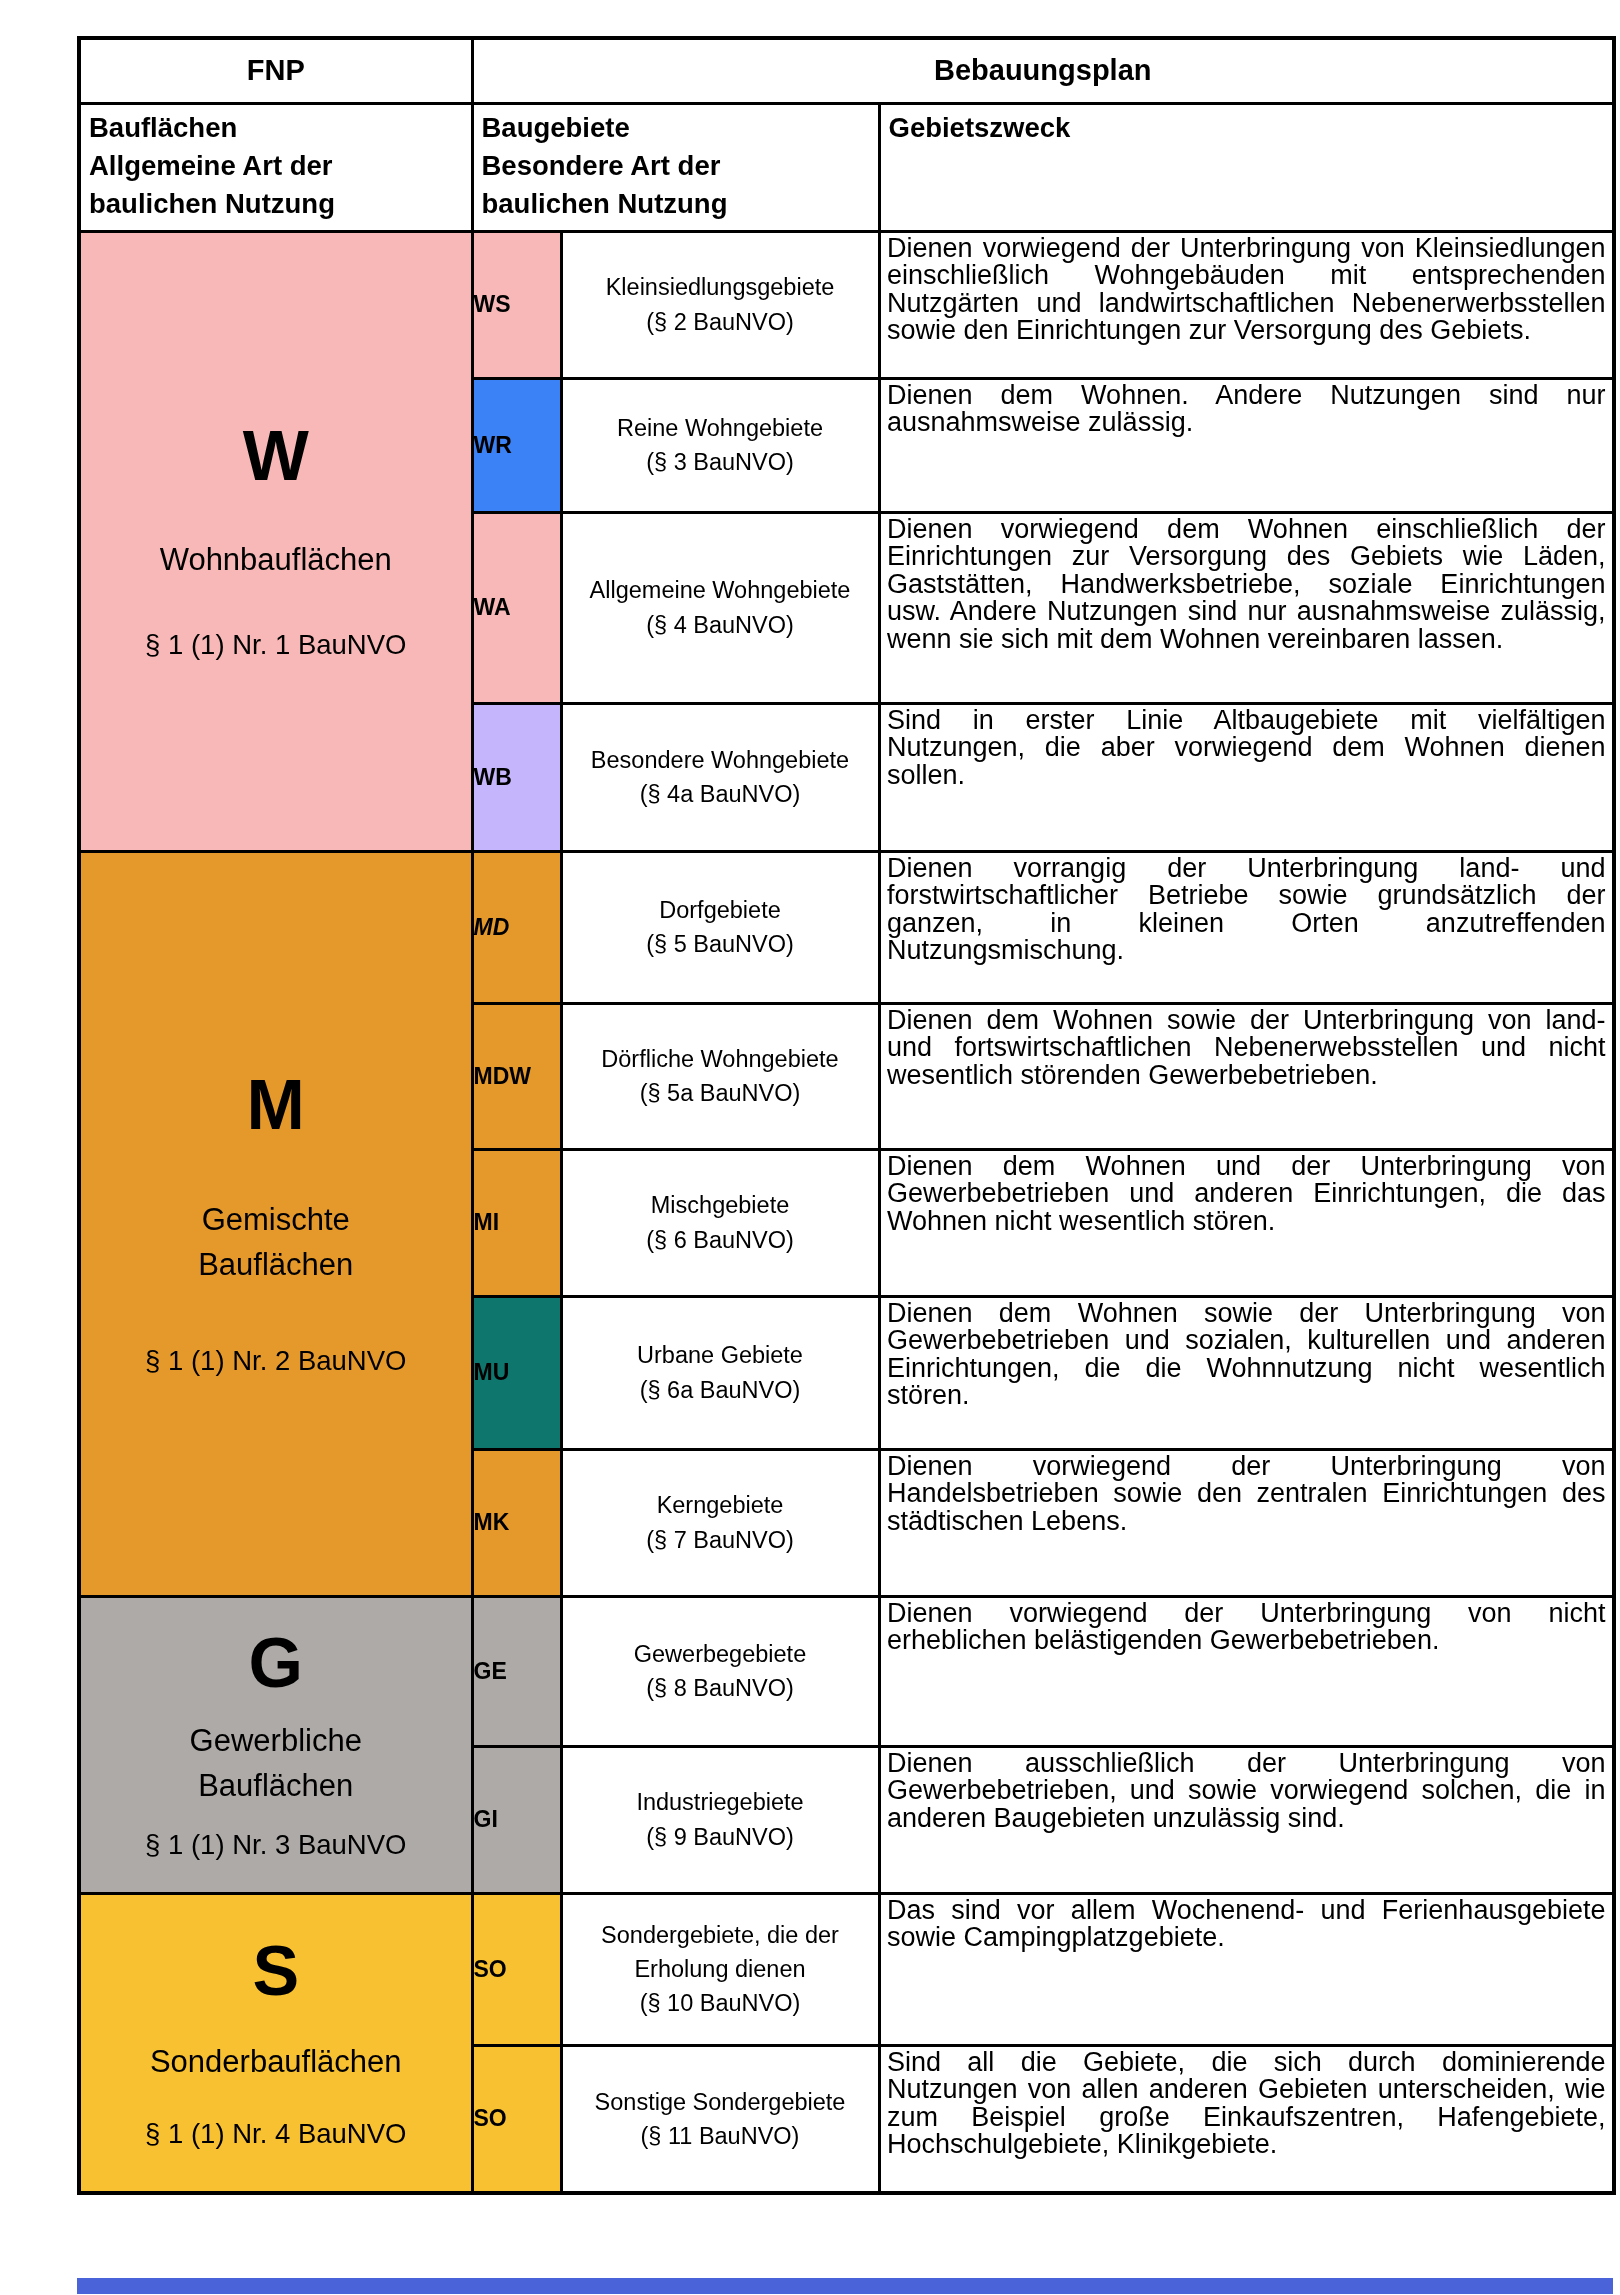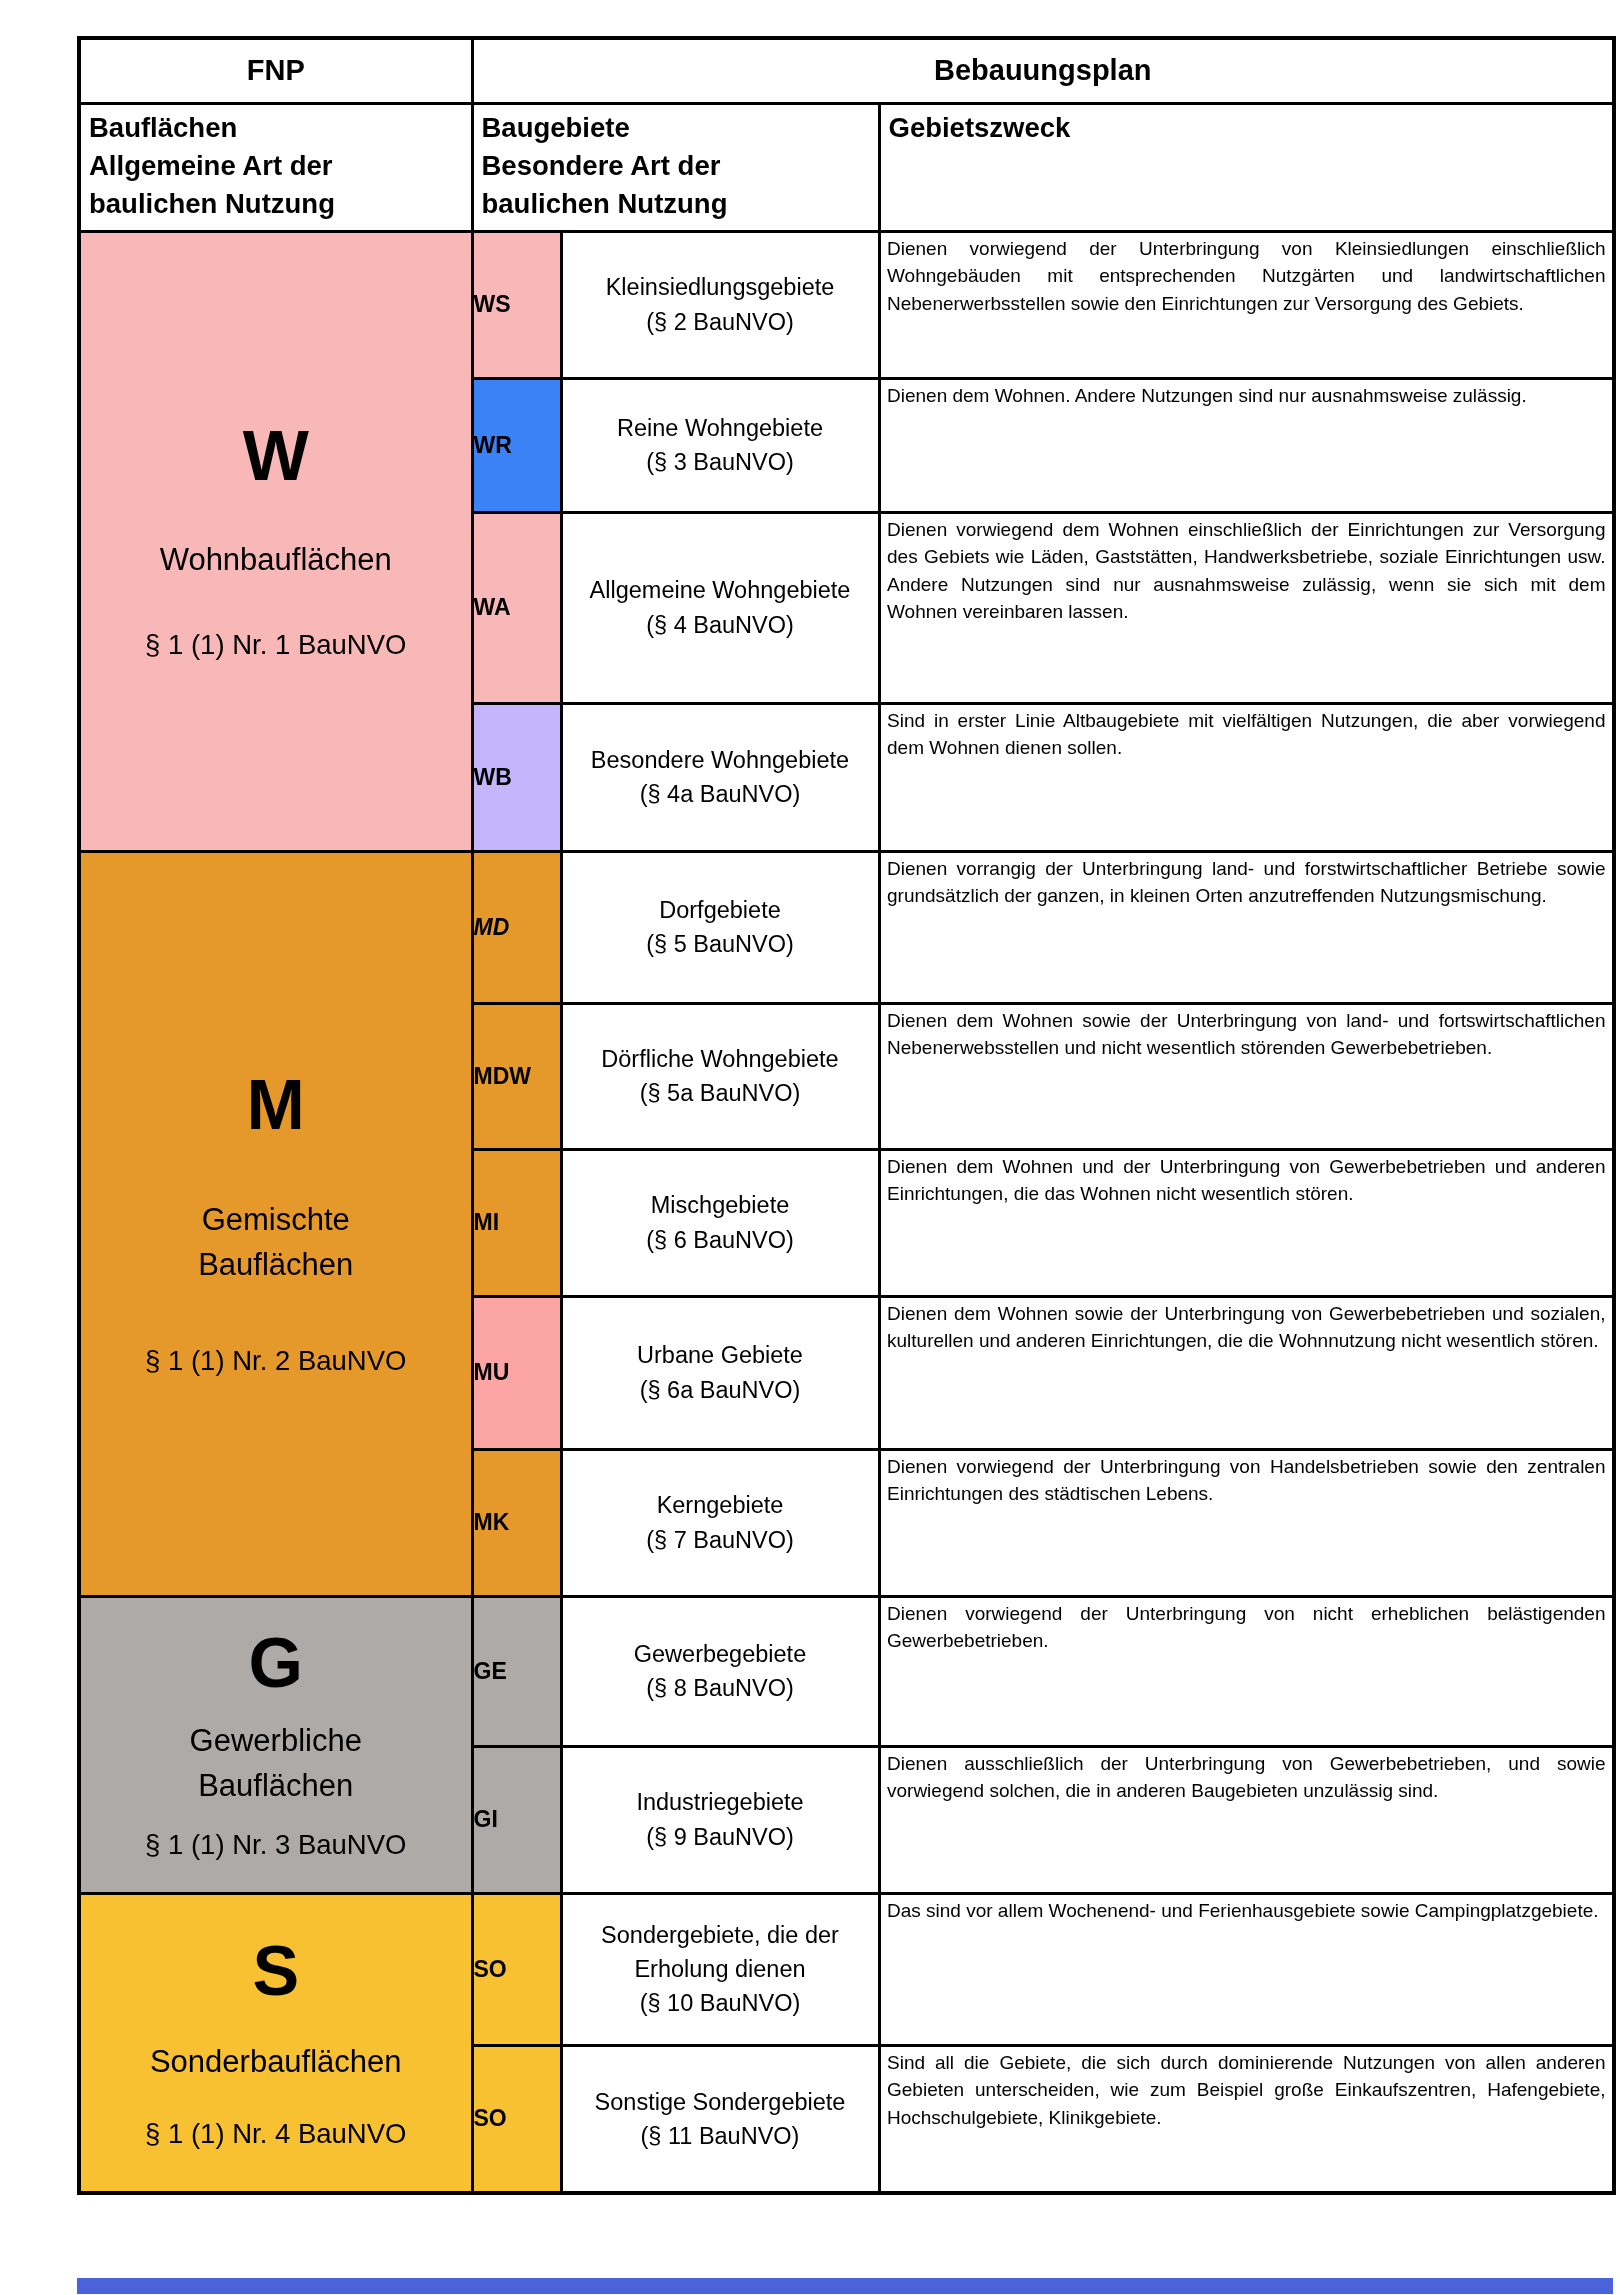--- a/index.html
+++ b/index.html
@@ -100,21 +100,21 @@
     vertical-align: middle;
     font-size: 23.5px;
     line-height: 1.45;
   }
 
   
   td.desccell {
     background: #fff;
     text-align: justify;
     vertical-align: top;
-    font-size: 19px;
+    font-size: 27px;
     line-height: 27.5px;
     padding: 2.4px 6.5px 2.4px 6.5px;
   }
 
   .footer-bar {
     position: absolute;
     left: 77px;
     top: 2278px;
     width: 1536px;
     height: 16px;
@@ -200,21 +200,21 @@
 (§ 5a BauNVO)</td>
       <td class="desccell">Dienen dem Wohnen sowie der Unterbringung von land- und fortswirtschaftlichen Nebenerwebsstellen und nicht wesentlich störenden Gewerbebetrieben.</td>
     </tr>
     <tr class="r7">
       <td class="codecell" style="background-color: rgb(230, 153, 43);">MI</td>
       <td class="namecell preline">Mischgebiete
 (§ 6 BauNVO)</td>
       <td class="desccell">Dienen dem Wohnen und der Unterbringung von Gewerbebetrieben und anderen Einrichtungen, die das Wohnen nicht wesentlich stören.</td>
     </tr>
     <tr class="r8">
-      <td class="codecell" style="background-color: #fca5a5;">MU</td>
+      <td class="codecell" style="background-color: #0f766e;">MU</td>
       <td class="namecell preline">Urbane Gebiete
 (§ 6a BauNVO)</td>
       <td class="desccell">Dienen dem Wohnen sowie der Unterbringung von Gewerbebetrieben und sozialen, kulturellen und anderen Einrichtungen, die die Wohnnutzung nicht wesentlich stören.</td>
     </tr>
     <tr class="r9">
       <td class="codecell" style="background-color: rgb(230, 153, 43); margin-top: 12px;">MK</td>
       <td class="namecell preline">Kerngebiete
 (§ 7 BauNVO)</td>
       <td class="desccell">Dienen vorwiegend der Unterbringung von Handelsbetrieben sowie den zentralen Einrichtungen des städtischen Lebens.</td>
     </tr>

